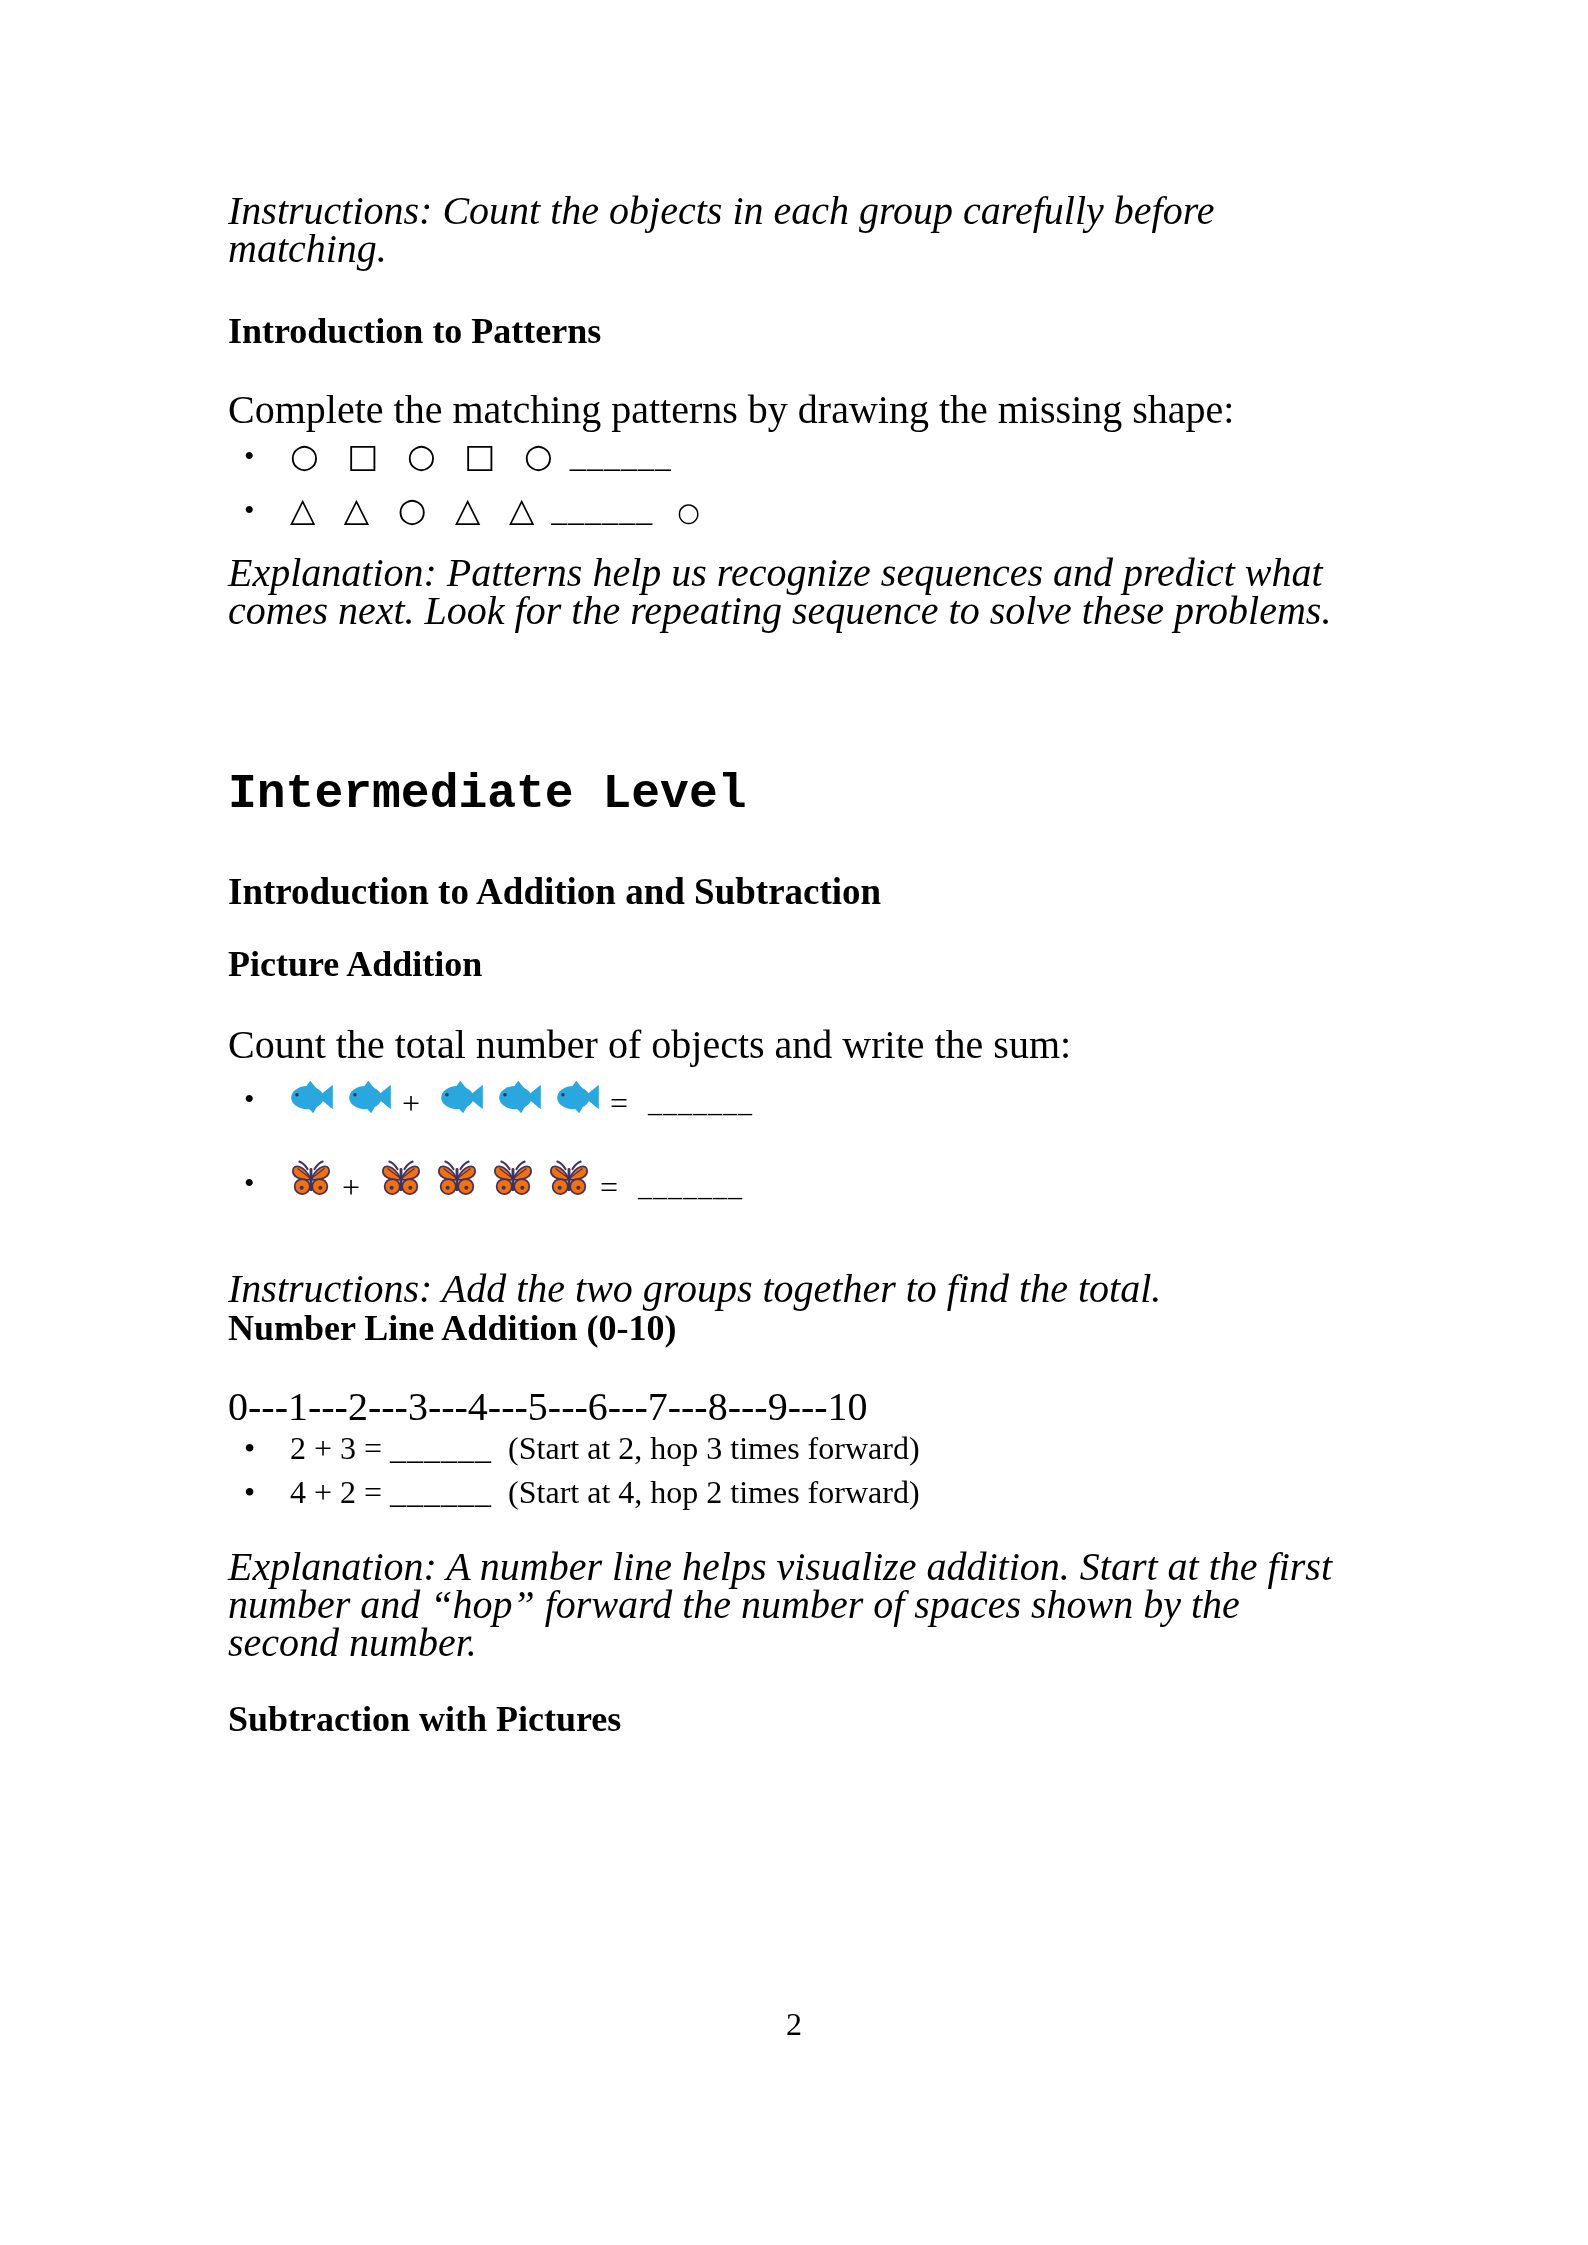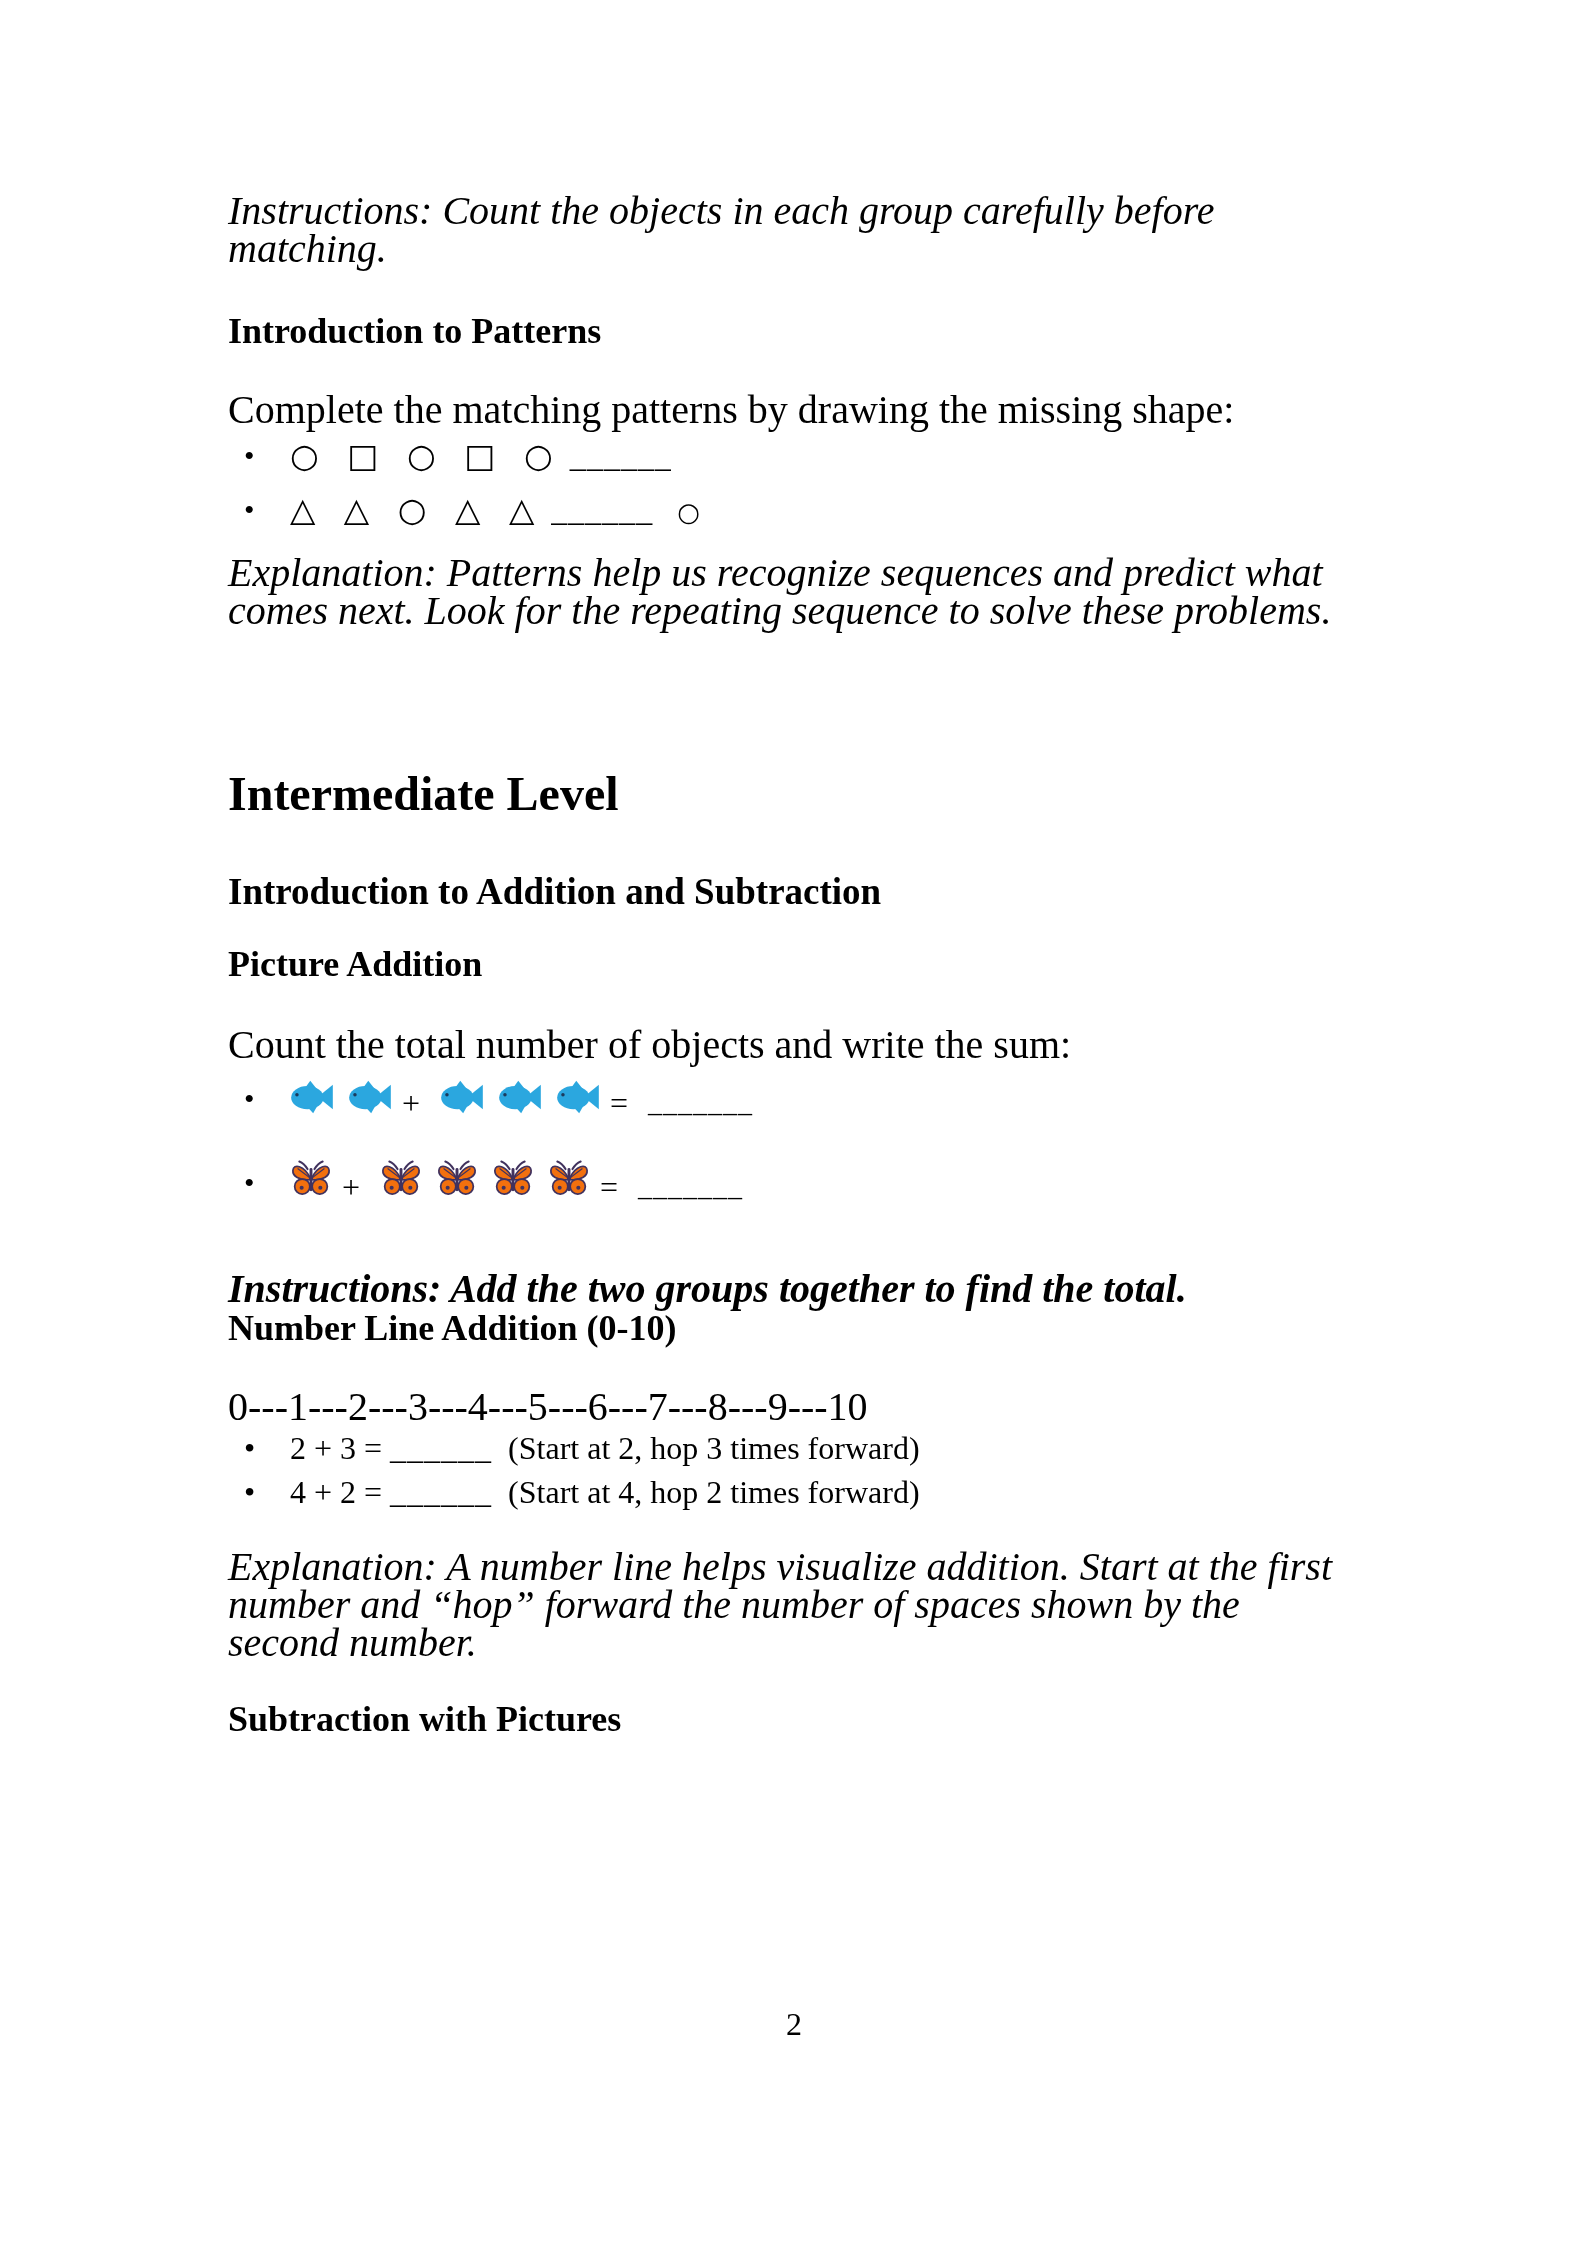--- a/index.html
+++ b/index.html
@@ -27,23 +27,23 @@
   .mt-31{}
   .mt-34{margin-top:34px;}
   .mt-36{margin-top:36px;}
   .mt-37{margin-top:37px;}
   .mt-40{margin-top:40px;}
   .mt-42{margin-top:42px;}
   .mt-43{margin-top:43px;}
   .mt-46{margin-top:46px;}
   .mt-47{margin-top:47px;}
   .mt-50{margin-top:50px;}
-  .mt-52{margin-top:52px;font-weight:bold;}
+  .mt-52{margin-top:52px;}
   .mt-56{margin-top:56px;}
-  .mt-135{margin-top:135px;}
+  .mt-135{margin-top:135px;font-family:Liberation Mono, monospace;}
 
   .list{list-style:none;margin:0;padding:0;}
   .list li{
     position:relative;
     padding-left:62px;
     font-size:32px;
   }
   .list li::before{
     content:"\2022";
     position:absolute;

